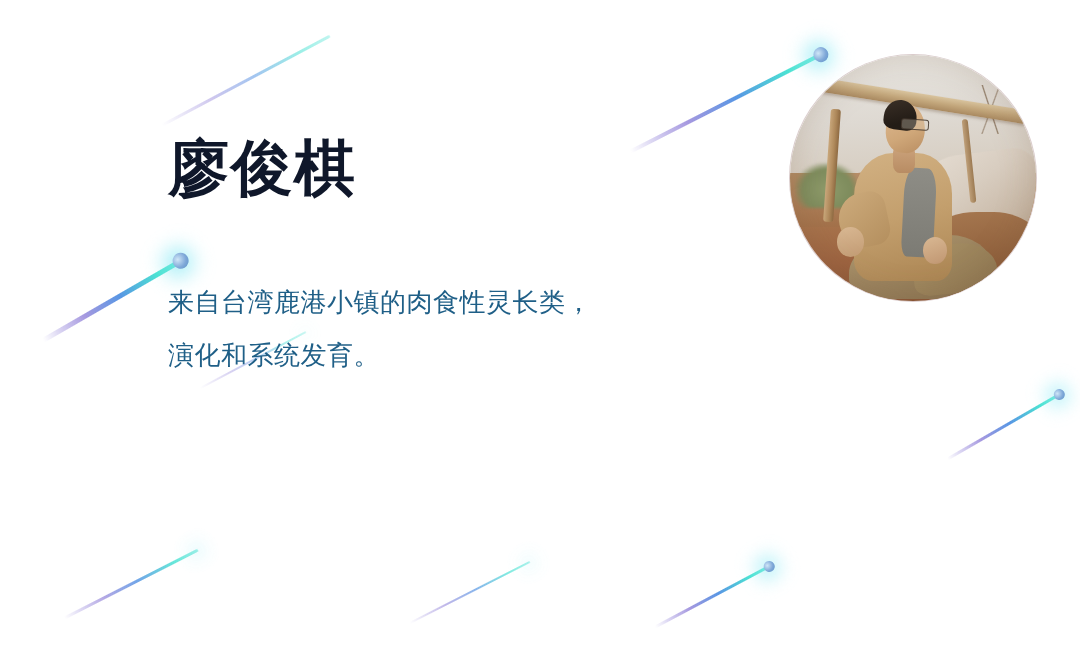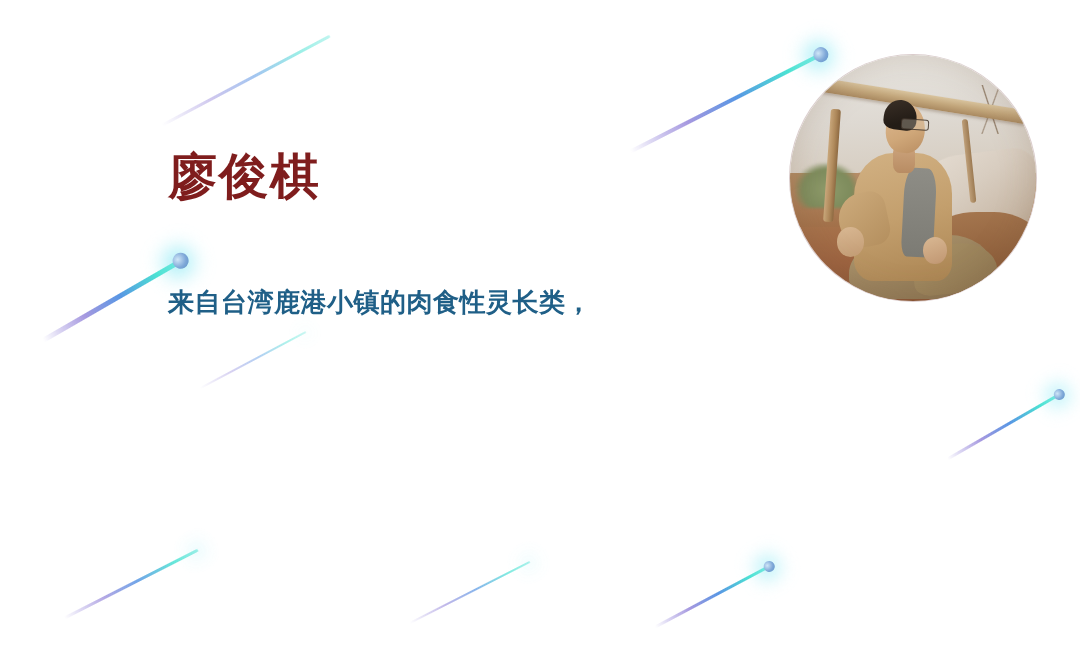--- a/index.html
+++ b/index.html
@@ -118,21 +118,21 @@
   
   #name{
     position:absolute;
     font-weight:700;
     letter-spacing:2px;
     white-space:nowrap;
   }
   #bio{position:absolute;}
   #bio .line{
     white-space:pre;
-    font-weight:700;
+    font-weight:400;
     letter-spacing:.5px;
   }
 </style>
 </head>
 <body>
 
 <div id="stage">
 
   <div id="comet-layer">
       <div class="comet" style="left: 140px; top: 34px; width: 190px; height: 4px; transform: rotate(-28deg); opacity: 0.55;">
@@ -193,19 +193,20 @@
       <div class="ph-hand"></div>
       <div class="ph-hand2"></div>
       <div class="ph-neck"></div>
       <div class="ph-head"></div>
       <div class="ph-hair"></div>
       <div class="ph-glass"></div>
       <div class="ph-vig"></div>
     </div>
   </div>
 
-  <div id="name" style="left: 168px; top: 144px; font-size: 49px; color: #7f1d1d;">廖俊棋</div>
+  <div id="name" style="left: 168px; top: 128px; font-size: 61px; color: #0f172a;">廖俊棋</div>
 
   <div id="bio" style="left: 168px; top: 276px; font-size: 26px; line-height: 53px; color: rgb(31, 95, 135);">
       <div class="line">来自台湾鹿港小镇的肉食性灵长类，</div>
+      <div class="line">演化和系统发育。</div>
     </div>
 
 </div>
 
 </body></html>

